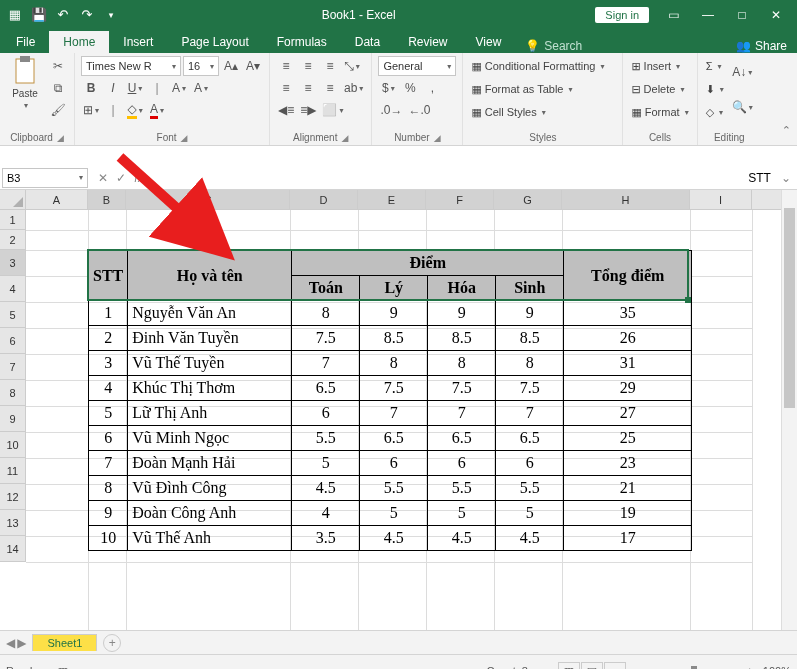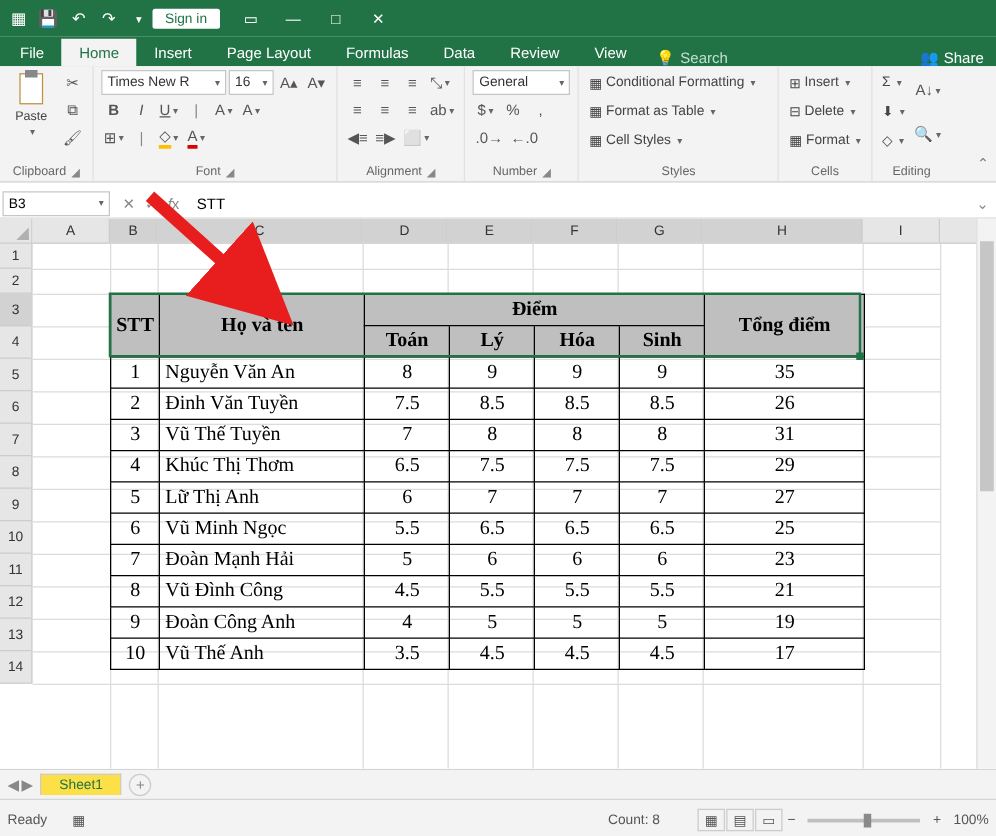--- a/index.html
+++ b/index.html
@@ -32,21 +32,21 @@
 .iconbtn { min-width: 20px; height: 20px; display: flex; align-items: center; justify-content: center; color: #555; font-size: 12px; padding: 0 2px; }
 .hstack { display: flex; gap: 2px; align-items: flex-end; }
 .combo { height: 20px; border: 1px solid #c6c6c6; background: #fff; display: flex; align-items: center; padding: 0 4px; font-size: 11px; color: #333; justify-content: space-between; }
 .rowitem { height: 20px; display: flex; align-items: center; gap: 3px; font-size: 11px; color: #444; padding: 0 2px; }
 .caret { font-size: 8px; color: #666; margin-left: 2px; }
 
 
 .collapsebar { position: absolute; right: 6px; top: 124px; display: flex; gap: 10px; color: #777; font-size: 11px; }
 
 
-.fmlbar { height: 24px; border-bottom: 1px solid #d4d4d4; display: flex; align-items: center; background: #fff; margin-top: 5px; }
+.fmlbar { height: 24px; border-bottom: 1px solid #d4d4d4; display: flex; align-items: center; background: #fff; margin-top: 20px; text-align: right; }
 .namebox { width: 86px; height: 20px; border: 1px solid #c6c6c6; margin-left: 2px; display: flex; align-items: center; padding: 0 4px; font-size: 11px; }
 .fxbtns { display: flex; gap: 8px; padding: 0 10px; color: #888; }
 .fxinput { flex: 1; font-size: 12px; padding: 0 4px; }
 
 
 .gridwrap { position: relative; height: 440px; display: flex; background:#fff }
 .rowhdrs { width: 26px; background: #e6e6e6; border-right: 1px solid #ccc; }
 .colwrap { flex: 1; overflow: hidden; position: relative; }
 .colhdrs { height: 20px; background: #e6e6e6; border-bottom: 1px solid #ccc; display: flex; }
 .ch { border-right: 1px solid #ccc; text-align: center; font-size: 11px; color: #333; line-height: 20px; }
@@ -96,20 +96,21 @@
 <body>
 
 <div class="titlebar">
   <div class="qa-row">
     <div class="qa-btn">▦</div>
     <div class="qa-btn">💾</div>
     <div class="qa-btn">↶</div>
     <div class="qa-btn">↷</div>
     <div class="qa-btn" style="font-size:9px">▾</div>
   </div>
+  <div class="title-txt">Book1 - Excel</div>
   <div class="signin">Sign in</div>
   <div class="winbtns">
     <div class="winbtn">▭</div>
     <div class="winbtn">—</div>
     <div class="winbtn">□</div>
     <div class="winbtn">✕</div>
   </div>
 </div>
 
 <div class="ribbontabs" id="ribbontabs">

